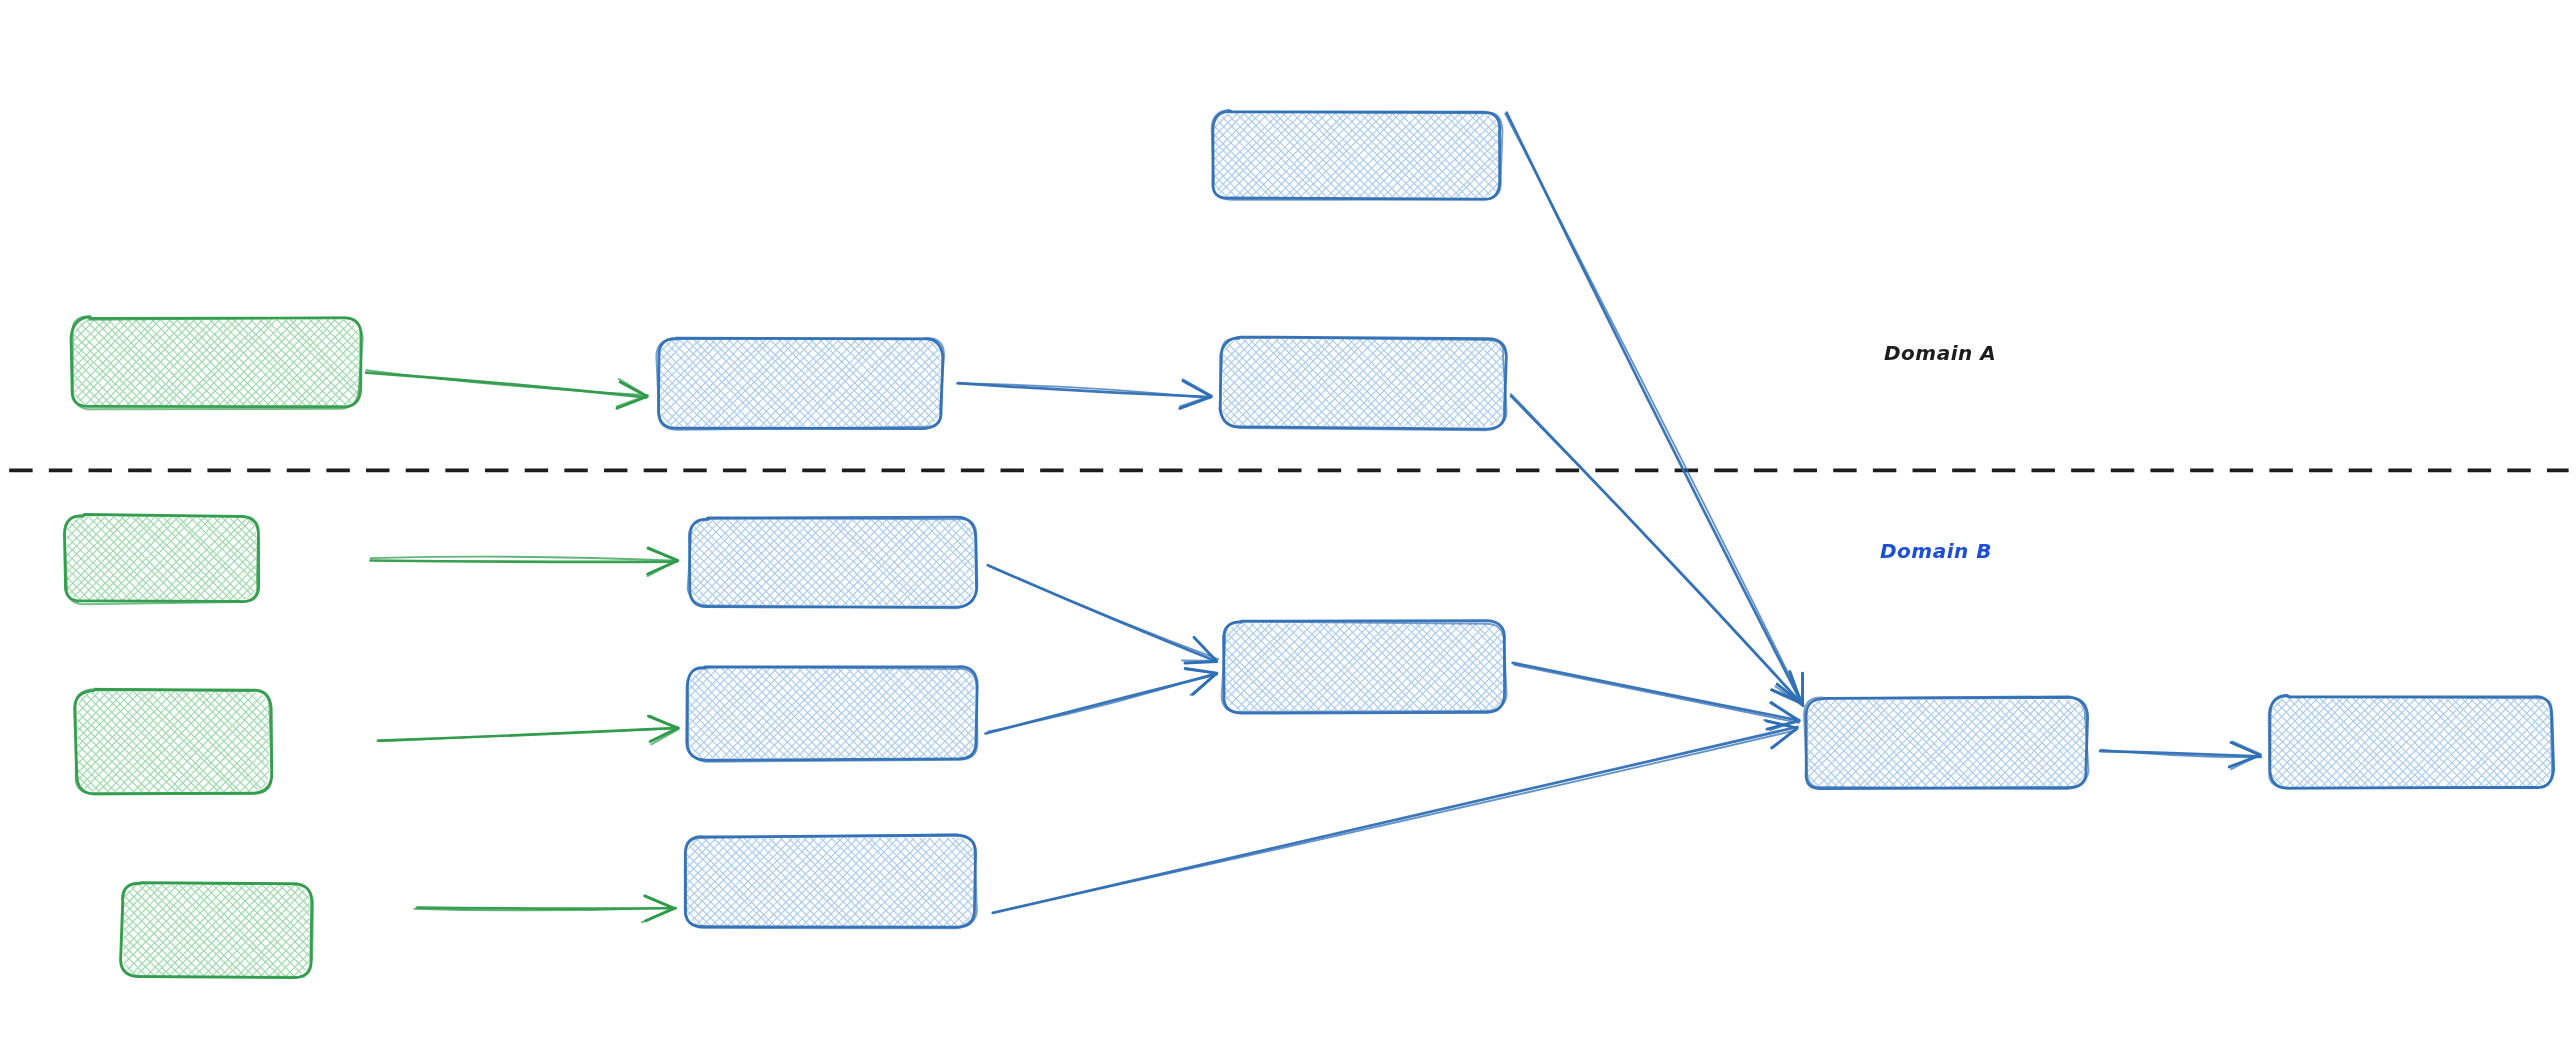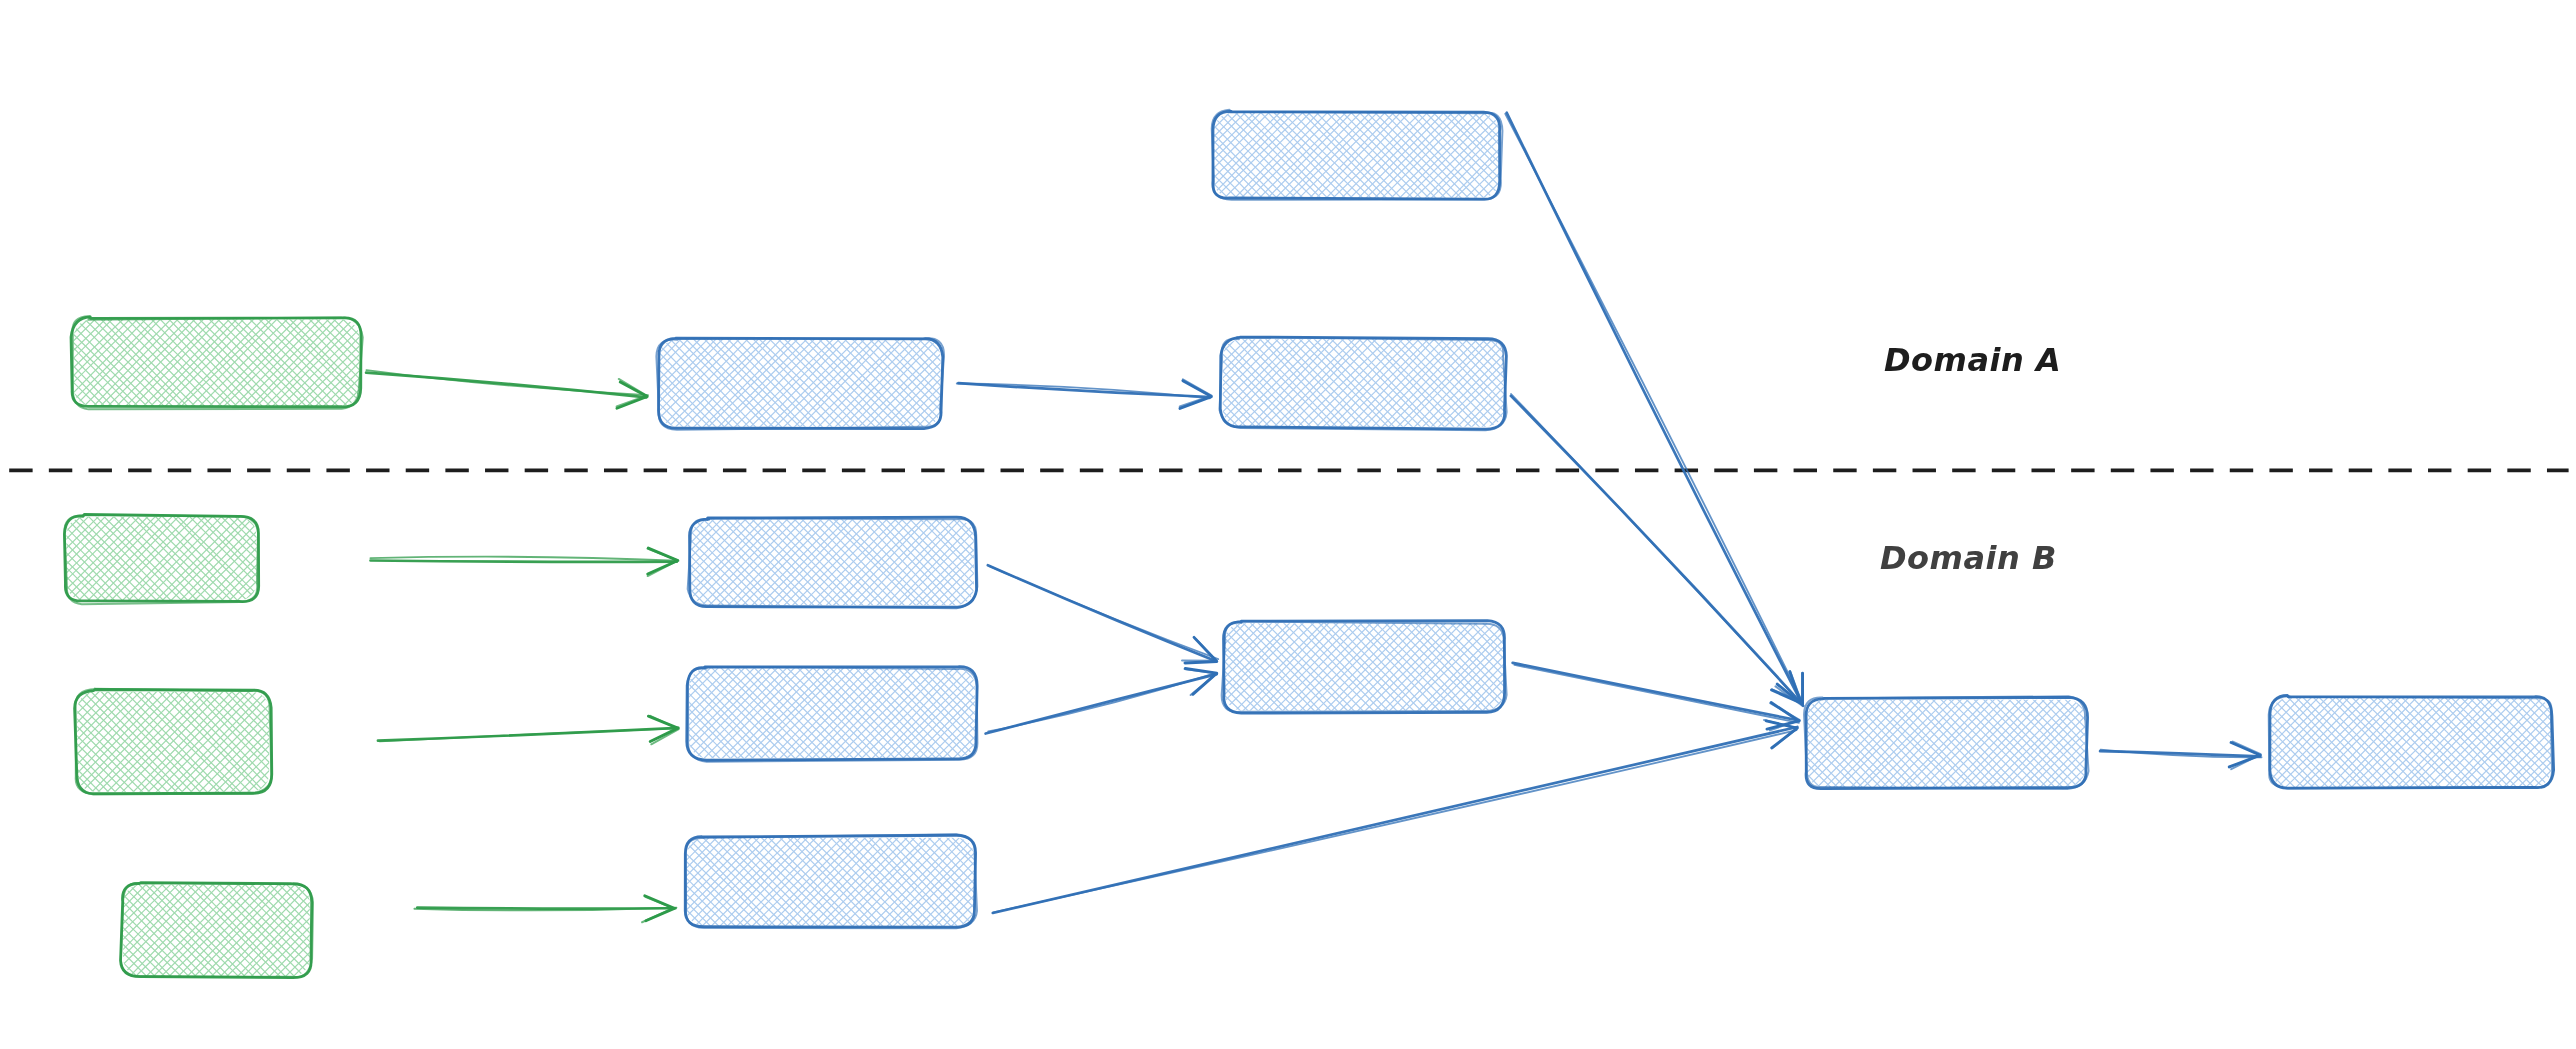--- a/index.html
+++ b/index.html
@@ -3,21 +3,21 @@
 <meta charset="utf-8">
 <title>Domain Flow Diagram</title>
 <style>
   html,body{margin:0;padding:0;background:#ffffff;}
   body{width:2576px;height:1049px;position:relative;overflow:hidden;
        font-family:"DejaVu Sans","Liberation Sans",sans-serif;}
   #stage{position:absolute;left:0;top:0;width:2576px;height:1049px;}
   #stage svg{position:absolute;left:0;top:0;width:2576px;height:1049px;overflow:visible;}
   .domain-label{position:absolute;white-space:nowrap;color:#1d1d1d;
        font-family:"DejaVu Sans","Liberation Sans",sans-serif;
-       font-size:32px;font-weight:600;font-style:italic;letter-spacing:0.5px;}
+       font-size:20px;font-weight:600;font-style:italic;letter-spacing:0.5px;}
 </style>
 </head>
 <body>
 
 <div id="stage">
   <svg id="scene" viewBox="0 0 2858 1164" aria-label="domain flow diagram">
       <g>
         <line x1="10" y1="522" x2="2850" y2="522" stroke="#1d1d1d" stroke-width="4.2" stroke-dasharray="26 18" stroke-linecap="butt"></line>
       </g>
       <g>
@@ -1372,15 +1372,15 @@
         <path d="M 1966.3674282423701 830.3044968839682 L 1994.0028590034694 808.2493129512295 L 1957.1854327561755 798.923035556664" fill="none" stroke="#2f6fb5" stroke-width="2.2" stroke-linecap="round" stroke-linejoin="round" opacity="0.7"></path>
       </g>
       <g>
         <path d="M 2330.0958057381213 833.5072366327979 Q 2416.347107277624 835.6242585749366 2507.517198193632 839.384245739039" fill="none" stroke="#2f6fb5" stroke-width="3" stroke-linecap="round" opacity="0.95"></path>
         <path d="M 2330.704751206003 831.8287258178927 Q 2422.898686655238 840.9874708590098 2509.269581305981 840.2508909541182" fill="none" stroke="#2f6fb5" stroke-width="2" stroke-linecap="round" opacity="0.75"></path>
         <path d="M 2473.432937616072 851.0315593147402 L 2508 838 L 2475.4671853569707 823.9078005503048" fill="none" stroke="#2f6fb5" stroke-width="3.2" stroke-linecap="round" stroke-linejoin="round"></path>
         <path d="M 2475.6050510057803 853.5325535167692 L 2508.2993478521703 836.950197182037 L 2477.381421220619 822.8197301523877" fill="none" stroke="#2f6fb5" stroke-width="2.2" stroke-linecap="round" stroke-linejoin="round" opacity="0.7"></path>
       </g>
     </svg>
 <div class="domain-label" style="left: 1884px; top: 341px; color: rgb(29, 29, 29);">Domain A</div>
-    <div class="domain-label" style="left: 1880px; top: 539px; color: #404040;">Domain B</div>
+    <div class="domain-label" style="left: 1880px; top: 539px; color: #1d4ed8;">Domain B</div>
   </div>
 
 
 </body></html>

